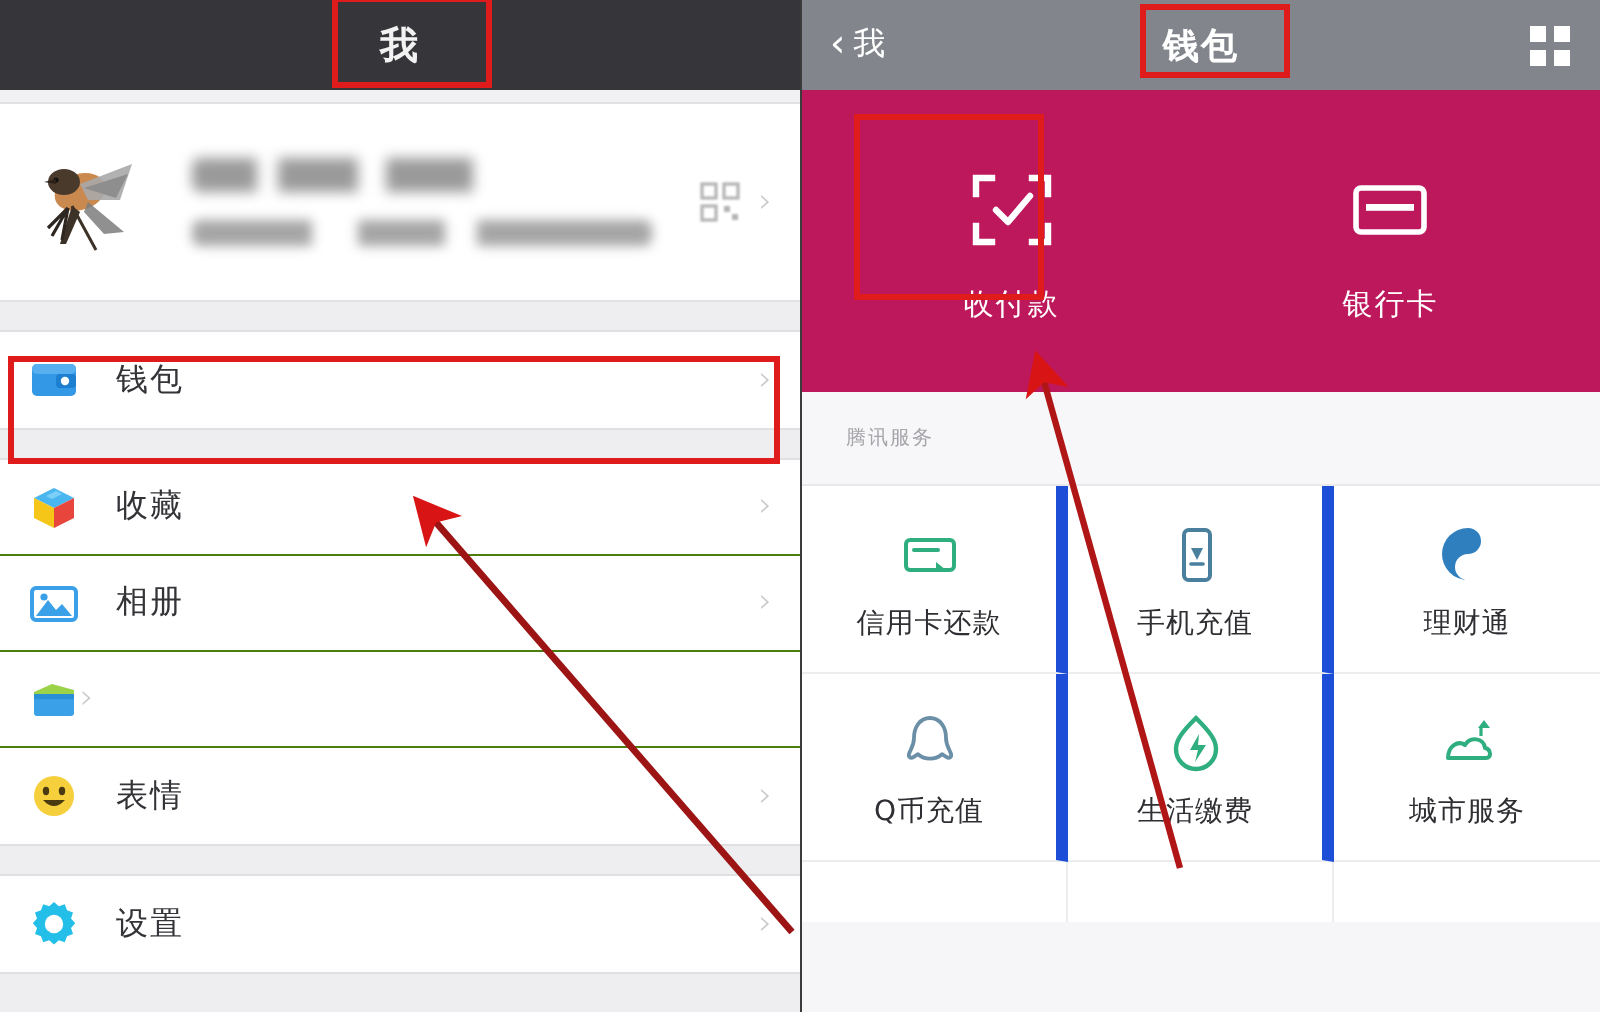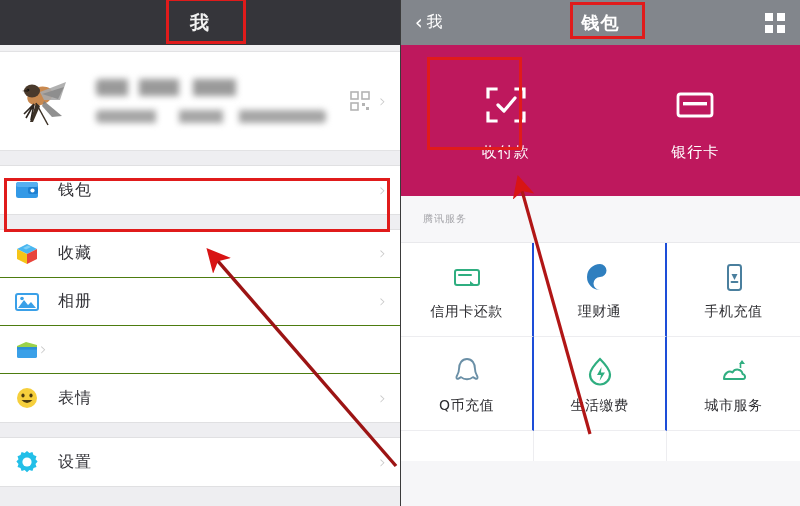--- a/index.html
+++ b/index.html
@@ -76,21 +76,21 @@
   .wtile-icon { height:50px; display:flex; align-items:center; justify-content:center; }
   .wtile-label { font-size:15px; margin-top:13px; letter-spacing:1px; }
   .wtile-sub { font-size:12px; margin-top:5px; color:#e3e3e5; letter-spacing:.5px; }
 
   .svc-title-bar { height:47px; display:flex; align-items:center; padding-left:22px; background:#f7f7f9;
                    border-bottom:1px solid #e9e9ec; }
   .svc-title { font-size:10px; color:#a5a5aa; letter-spacing:1px; }
   .svc-grid { display:grid; grid-template-columns:repeat(3,1fr); background:#ffffff; }
   .svc-cell {
     height:94px; display:flex; flex-direction:column; align-items:center; justify-content:center;
-    border-right:2px solid #1d4ed8; border-bottom:1px solid #ededf0; background:#ffffff;
+    border-right:6px solid #1d4ed8; border-bottom:1px solid #ededf0; background:#ffffff;
   }
   .svc-cell:nth-child(3n) { border-right:none; }
   .svc-icon { height:36px; display:flex; align-items:center; justify-content:center; }
   .svc-label { font-size:14px; color:#2f2f33; margin-top:8px; letter-spacing:.5px; }
   .svc-partial { height:30px; background:#ffffff; border-right:1px solid #ededf0; }
 
   
   .overlay { position:absolute; inset:0; pointer-events:none; }
   .redbox { position:absolute; border:3px solid #e01b1b; }
   #box-me     { left:166px; top:-2px;  width:80px;  height:46px; }
@@ -271,37 +271,37 @@
             <path d="M8 14 H20" stroke="#2fae80" stroke-width="2" stroke-linecap="round"></path>
             <path d="M19 20 l5 4 l-5 0 z" fill="#2fae80"></path>
           </svg>
         </div>
         <div class="svc-label">信用卡还款</div>
       </div>
 
       <div class="svc-cell">
         <div class="svc-icon">
           <svg width="32" height="32" viewBox="0 0 32 32">
-            <path d="M16 3 a13 13 0 1 0 0 26 a6.5 6.5 0 0 1 0 -13 a6.5 6.5 0 0 0 0 -13 z" fill="#2f7fbf"></path>
-            <circle cx="16" cy="22.5" r="2.4" fill="#ffffff"></circle>
-          </svg>
-        </div>
-        <div class="svc-label">理财通</div>
-      </div>
-
-      <div class="svc-cell">
-        <div class="svc-icon">
-          <svg width="32" height="32" viewBox="0 0 32 32">
             <rect x="10" y="4" width="13" height="25" rx="2.4" fill="none" stroke="#4a7f9e" stroke-width="2"></rect>
             <path d="M13.5 4 h6" stroke="#4a7f9e" stroke-width="2" stroke-linecap="round"></path>
             <path d="M13.5 13 L16.5 19 L19.5 13 Z" fill="#4a7f9e"></path>
             <path d="M13.5 21 h6" stroke="#4a7f9e" stroke-width="1.8" stroke-linecap="round"></path>
           </svg>
         </div>
         <div class="svc-label">手机充值</div>
+      </div>
+
+      <div class="svc-cell">
+        <div class="svc-icon">
+          <svg width="32" height="32" viewBox="0 0 32 32">
+            <path d="M16 3 a13 13 0 1 0 0 26 a6.5 6.5 0 0 1 0 -13 a6.5 6.5 0 0 0 0 -13 z" fill="#2f7fbf"></path>
+            <circle cx="16" cy="22.5" r="2.4" fill="#ffffff"></circle>
+          </svg>
+        </div>
+        <div class="svc-label">理财通</div>
       </div>
 
       <div class="svc-cell">
         <div class="svc-icon">
           <svg width="32" height="32" viewBox="0 0 32 32">
             <path d="M16 4 C11 4 8 8.5 8 14 c0 4 -2 6 -2.5 8 c-.4 1.6 .8 2.4 2.4 1.4 l2.1 -1.3
                      c1.6 1.4 3.6 2.2 6 2.2 s4.4 -.8 6 -2.2 l2.1 1.3 c1.6 1 2.8 .2 2.4 -1.4
                      C26 20 24 18 24 14 C24 8.5 21 4 16 4 Z" fill="none" stroke="#6a8fa6" stroke-width="1.9" stroke-linejoin="round"></path>
           </svg>
         </div>

